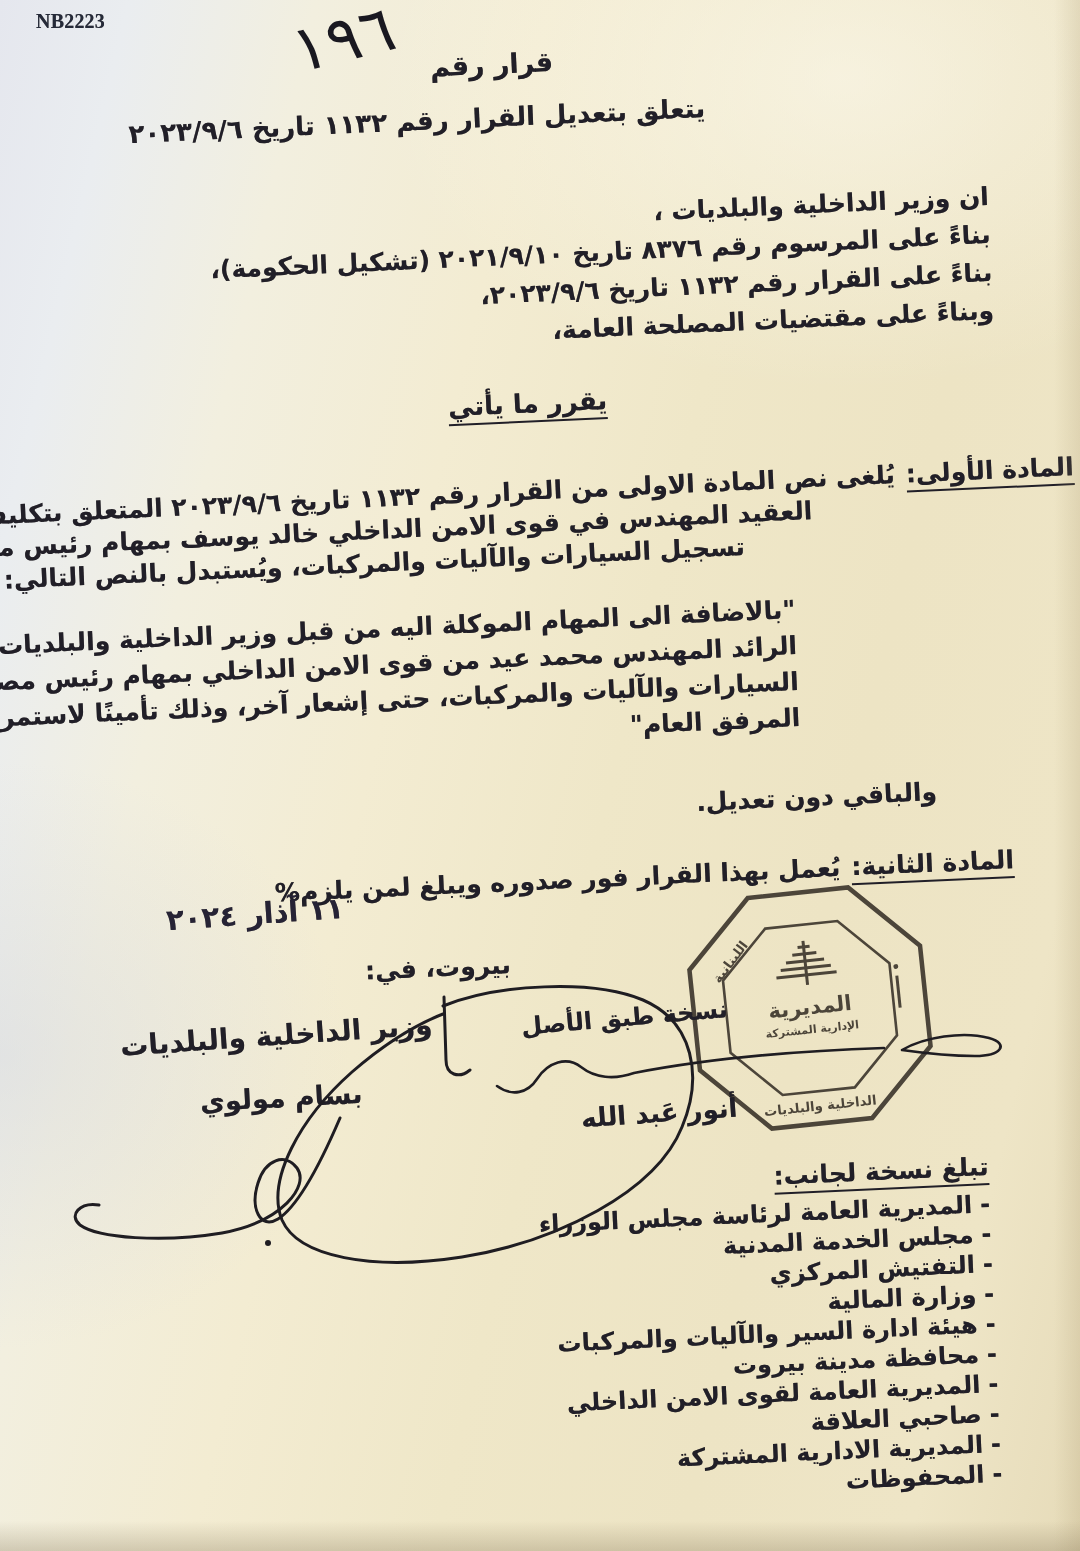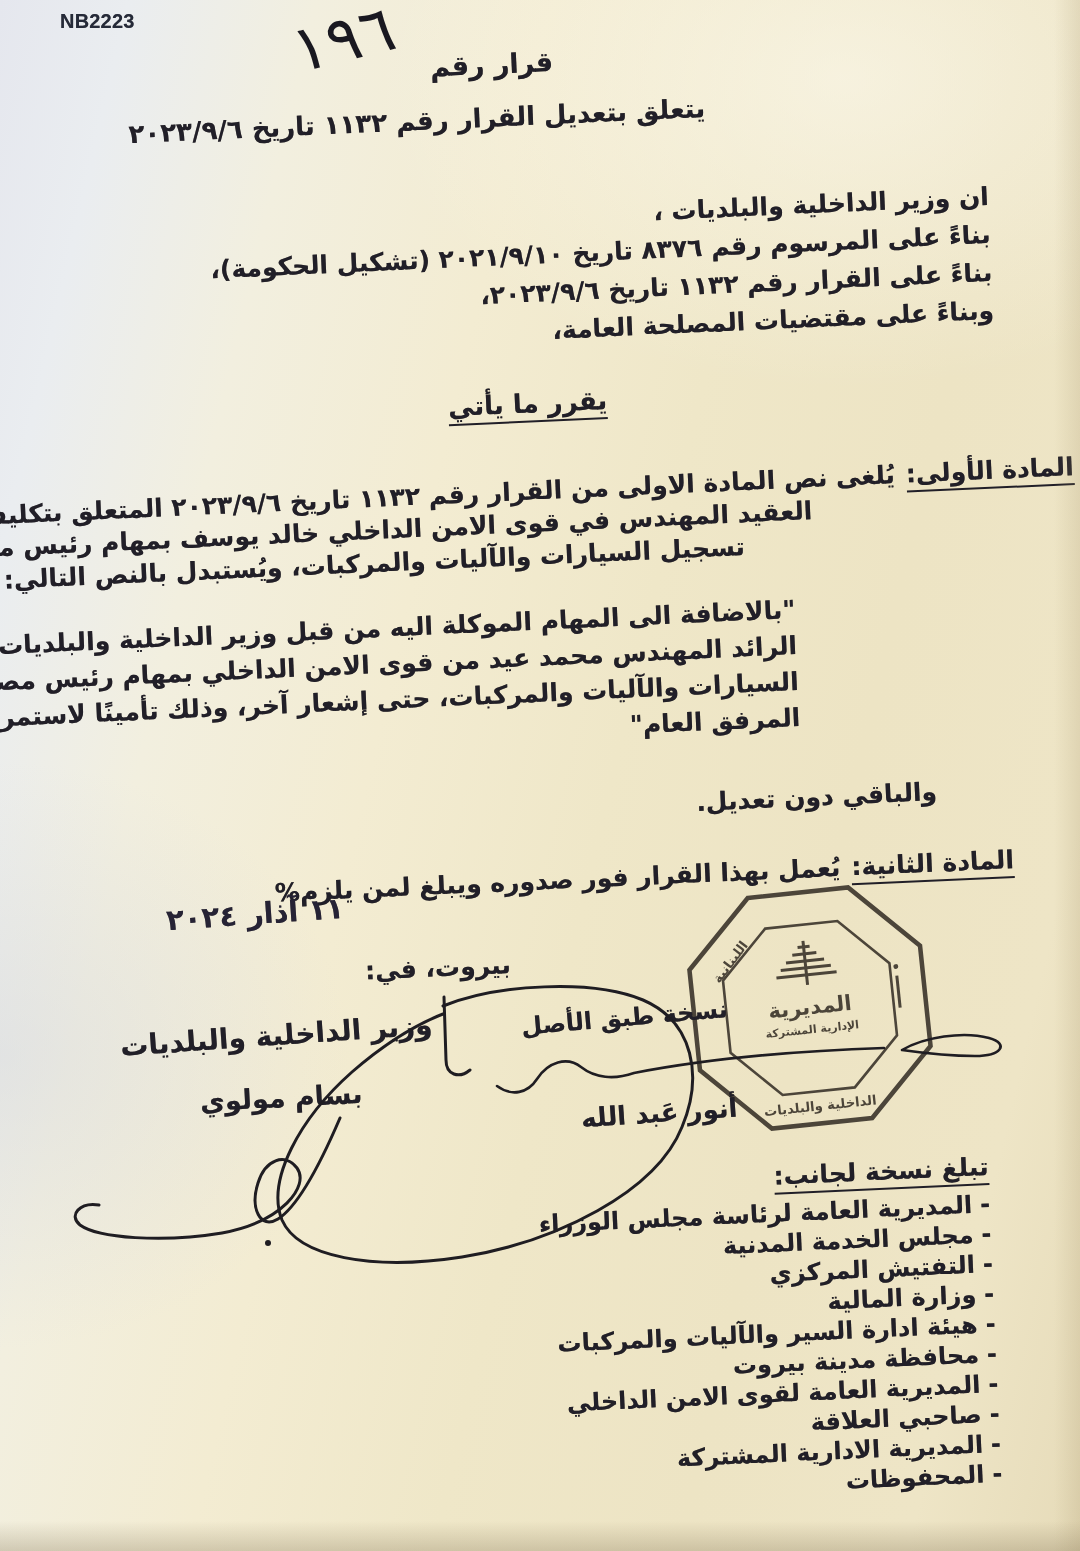--- a/index.html
+++ b/index.html
@@ -17,21 +17,21 @@
   .shade-right{position:absolute;right:0;top:0;width:26px;height:100%;
     background:linear-gradient(to left, rgba(170,152,110,.22), rgba(170,152,110,0));}
   .t{
     position:absolute;white-space:nowrap;direction:rtl;unicode-bidi:plaintext;
     font-weight:bold;color:#211f28;letter-spacing:.2px;
     text-shadow:0 0 .6px rgba(32,28,22,.55);
   }
   .tilt{transform:rotate(-2.6deg);transform-origin:right center;}
   .u{border-bottom:2.6px solid currentColor;padding-bottom:2px;}
   .hsp{margin-left:11px;}
-  .ref{font-family:Liberation Sans, sans-serif;direction:ltr;color:#252a39;margin-left:24px;}
+  .ref{font-family:Liberation Serif, serif;direction:ltr;color:#252a39;}
   .lines{line-height:38px;text-align:right;}
   .dist-item{line-height:30px;}
   .dist-item .dash{margin-left:8px;}
   svg{position:absolute;overflow:visible;}
   svg text{font-family:"DejaVu Sans",sans-serif;font-weight:bold;fill:#3b342b;}
 </style>
 </head>
 <body>
 
 <div id="paper">

